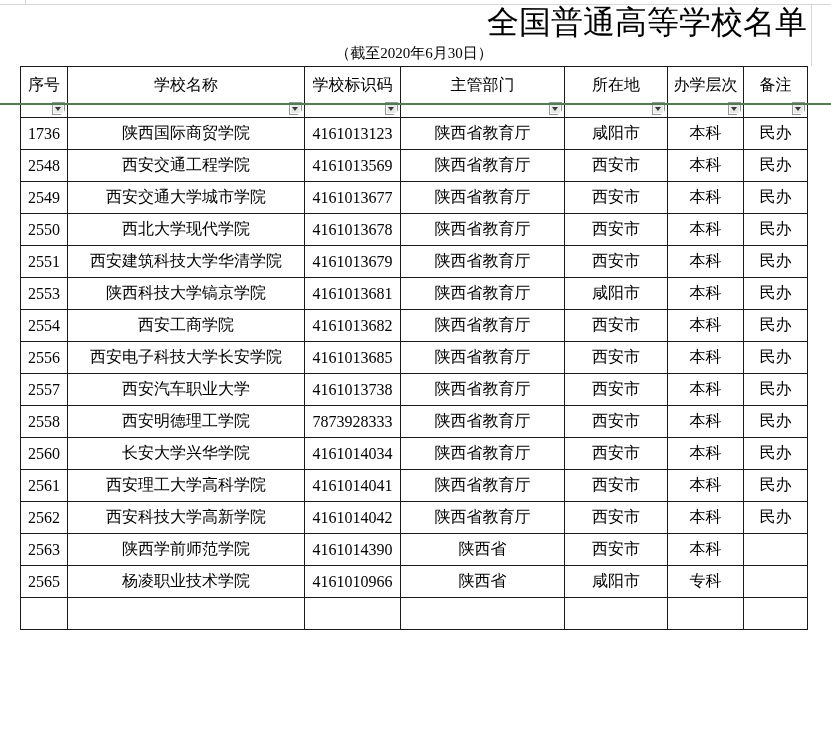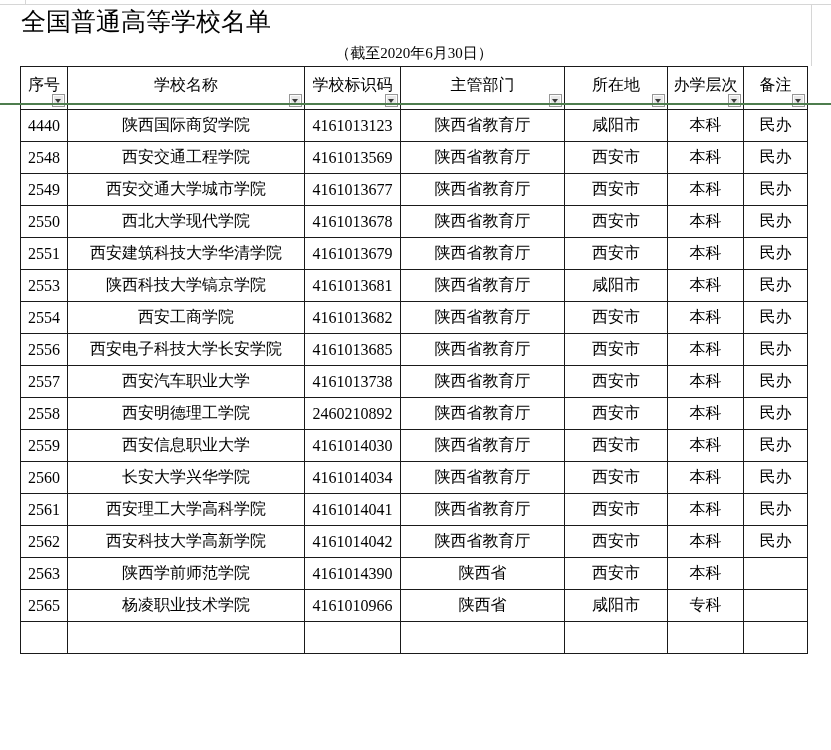--- a/index.html
+++ b/index.html
@@ -9,39 +9,39 @@
   }
   .page{position:relative;width:831px;height:750px;overflow:hidden;background:#fff;}
 
   
   .grid-top{position:absolute;left:0;top:4px;width:831px;height:1px;background:#d6d6d6;}
   .grid-tick-left{position:absolute;left:25px;top:0;width:1px;height:5px;background:#d6d6d6;}
   .grid-right{position:absolute;left:811px;top:4px;width:1px;height:62px;background:#d6d6d6;}
 
   .title{
     position:absolute;left:21px;top:9px;width:786px;
-    text-align:left;font-size:25px;line-height:26px;white-space:nowrap;
+    text-align:right;font-size:32px;line-height:26px;white-space:nowrap;
   }
   .subtitle{
     position:absolute;left:21px;top:44px;width:786px;
     text-align:center;font-size:15px;line-height:18px;white-space:nowrap;
   }
 
   table.sheet{
     position:absolute;left:20px;top:66px;width:787px;
     border-collapse:collapse;table-layout:fixed;background:#fff;
   }
   .sheet th,.sheet td{
     border:1px solid #1a1a1a;
     text-align:center;vertical-align:middle;
     font-size:16px;font-weight:normal;
     white-space:nowrap;overflow:hidden;
     padding:0;
   }
-  .sheet thead th{height:36px;position:relative;padding-bottom:6px;}
+  .sheet thead th{height:36px;position:relative;padding-bottom:14px;border-radius:15px;}
   .sheet tbody td{height:31px;}
   .sheet .hlabel{display:inline-block;}
 
   
   .filter-btn{
     position:absolute;right:2px;bottom:2px;width:13px;height:13px;
     background:#e9e9e9;border:1px solid #979797;box-sizing:border-box;
     box-shadow:inset 0 0 0 1px #fdfdfd;cursor:pointer;
   }
   .filter-btn::after{
@@ -81,21 +81,21 @@
           <th><span class="hlabel">学校名称</span><span class="filter-btn"></span></th>
           <th><span class="hlabel">学校标识码</span><span class="filter-btn"></span></th>
           <th><span class="hlabel">主管部门</span><span class="filter-btn"></span></th>
           <th><span class="hlabel">所在地</span><span class="filter-btn"></span></th>
           <th><span class="hlabel">办学层次</span><span class="filter-btn"></span></th>
           <th><span class="hlabel">备注</span><span class="filter-btn"></span></th>
         </tr>
     </thead>
     <tbody id="table-body">
         <tr>
-          <td>4440</td>
+          <td>1736</td>
           <td>陕西国际商贸学院</td>
           <td>4161013123</td>
           <td>陕西省教育厅</td>
           <td>咸阳市</td>
           <td>本科</td>
           <td>民办</td>
         </tr>
         <tr>
           <td>2548</td>
           <td>西安交通工程学院</td>
@@ -164,30 +164,21 @@
           <td>西安汽车职业大学</td>
           <td>4161013738</td>
           <td>陕西省教育厅</td>
           <td>西安市</td>
           <td>本科</td>
           <td>民办</td>
         </tr>
         <tr>
           <td>2558</td>
           <td>西安明德理工学院</td>
-          <td>2460210892</td>
-          <td>陕西省教育厅</td>
-          <td>西安市</td>
-          <td>本科</td>
-          <td>民办</td>
-        </tr>
-        <tr>
-          <td>2559</td>
-          <td>西安信息职业大学</td>
-          <td>4161014030</td>
+          <td>7873928333</td>
           <td>陕西省教育厅</td>
           <td>西安市</td>
           <td>本科</td>
           <td>民办</td>
         </tr>
         <tr>
           <td>2560</td>
           <td>长安大学兴华学院</td>
           <td>4161014034</td>
           <td>陕西省教育厅</td>

